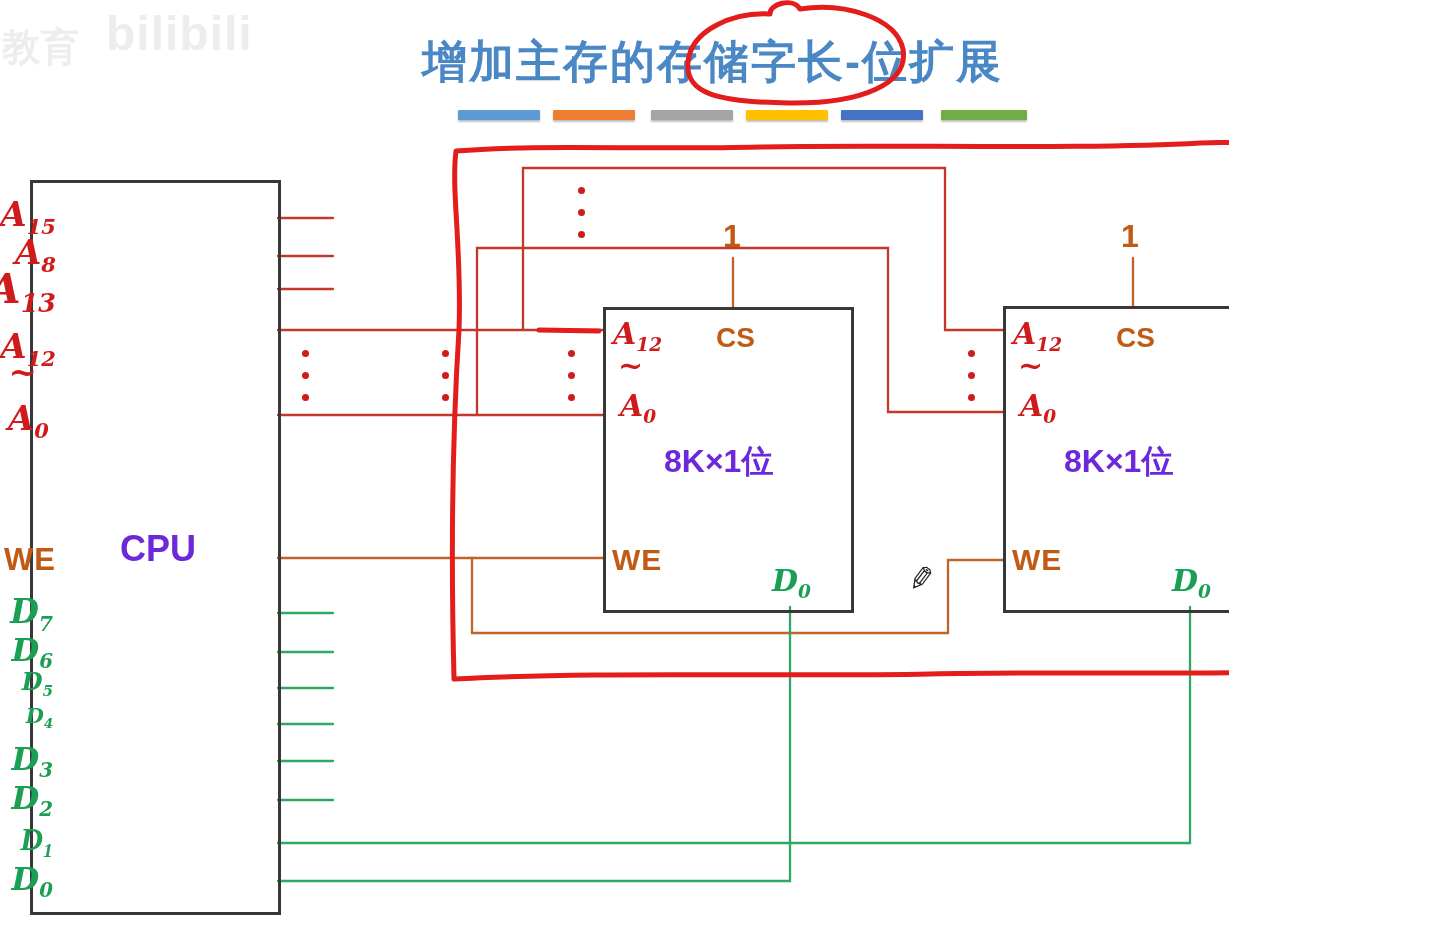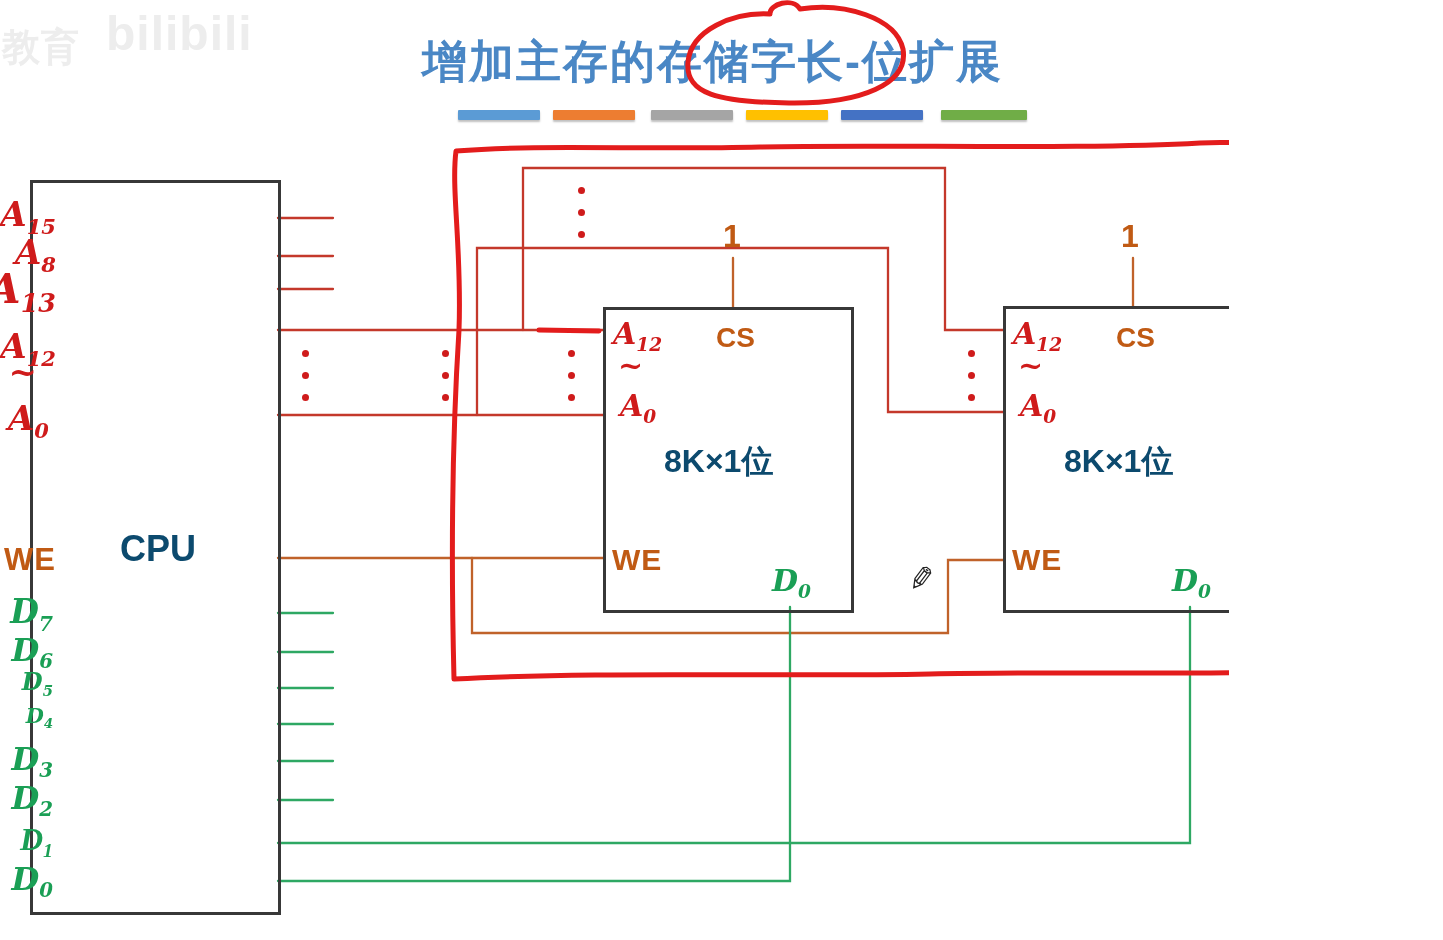--- a/index.html
+++ b/index.html
@@ -14,21 +14,21 @@
   .bar{position:absolute;top:110px;height:10px;width:82px;border-radius:1px;
        box-shadow:0 2px 2px rgba(0,0,0,0.25);}
   
   .box{position:absolute;border:3px solid #383838;background:transparent;}
   
   .math{font-family:"DejaVu Serif","Liberation Serif",serif;font-style:italic;font-weight:bold;}
   .math sub{font-size:0.62em;line-height:0;}
   .red{color:var(--label_red);}
   .grn{color:var(--label_green);}
   .org{color:var(--label_orange);}
-  .blk{color:#0c4a6e;}
+  .blk{color:#6d28d9;}
   .sans-b{font-weight:bold;font-family:"Liberation Sans",sans-serif;}
   
   .vdots{position:absolute;display:flex;flex-direction:column;gap:15px;}
   .vdots i{width:7px;height:7px;border-radius:50%;background:var(--label_red);display:block;}
   
   .wires{position:absolute;left:0;top:0;}
   .wires line,.wires polyline,.wires path{fill:none;stroke-linecap:round;}
   .w-red{stroke:var(--wire_red);stroke-width:2.3px;}
   .w-org{stroke:var(--wire_orange);stroke-width:2.3px;}
   .w-grn{stroke:var(--wire_green);stroke-width:2.3px;}

